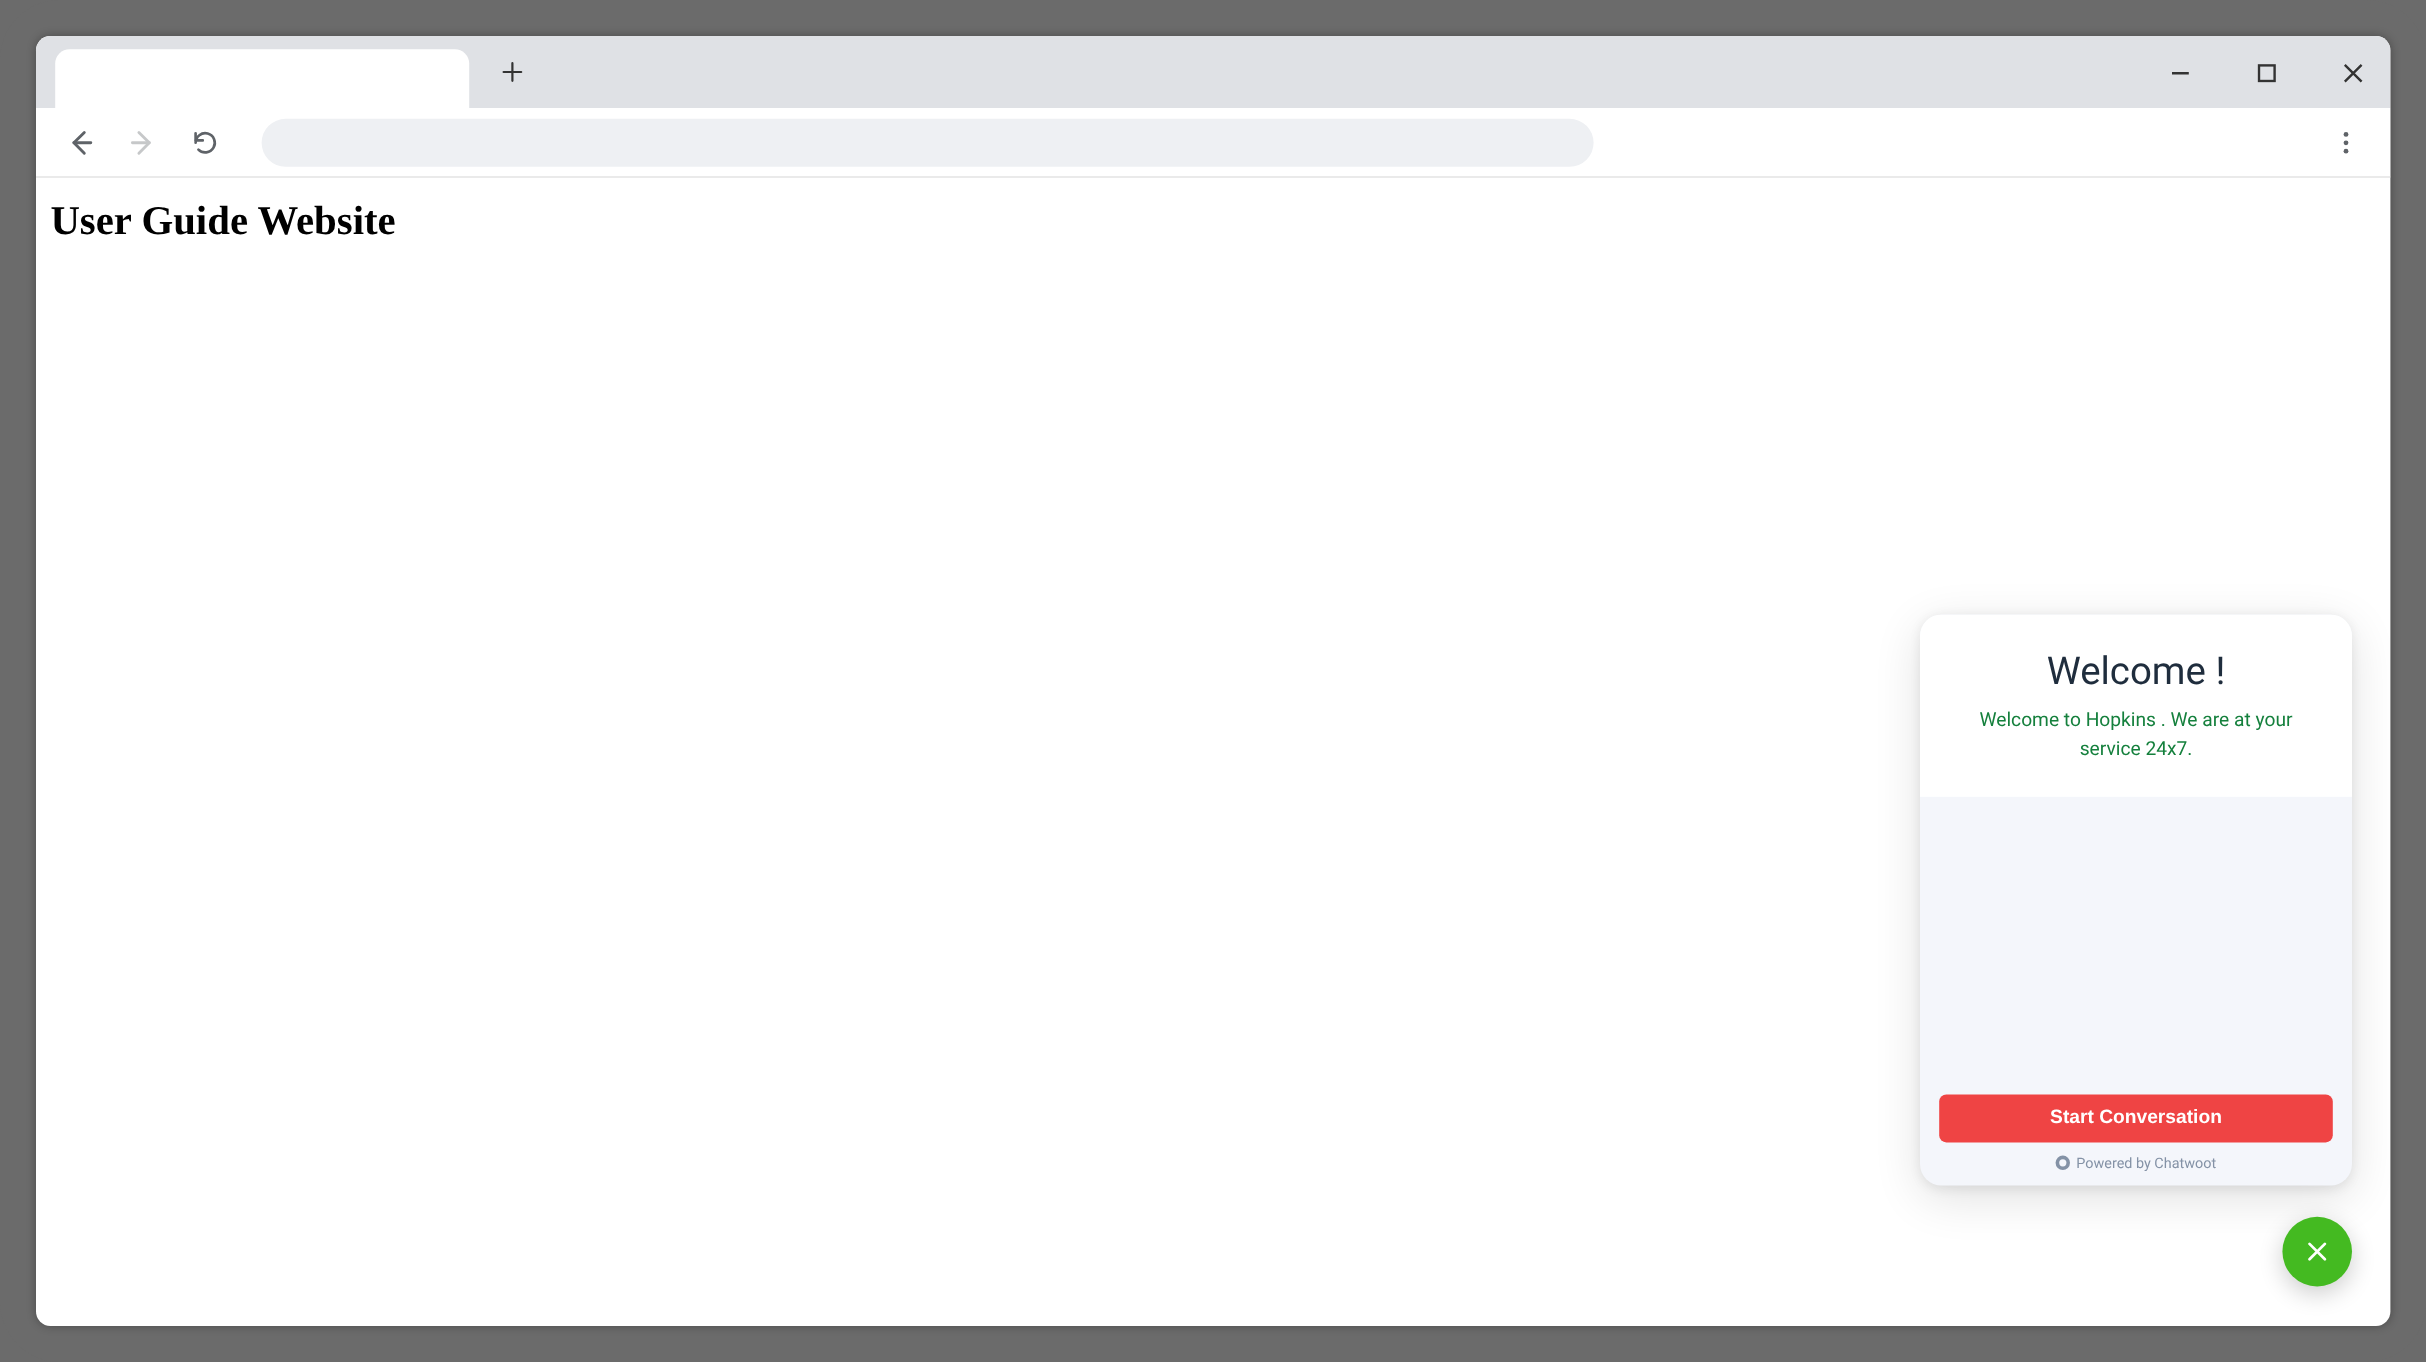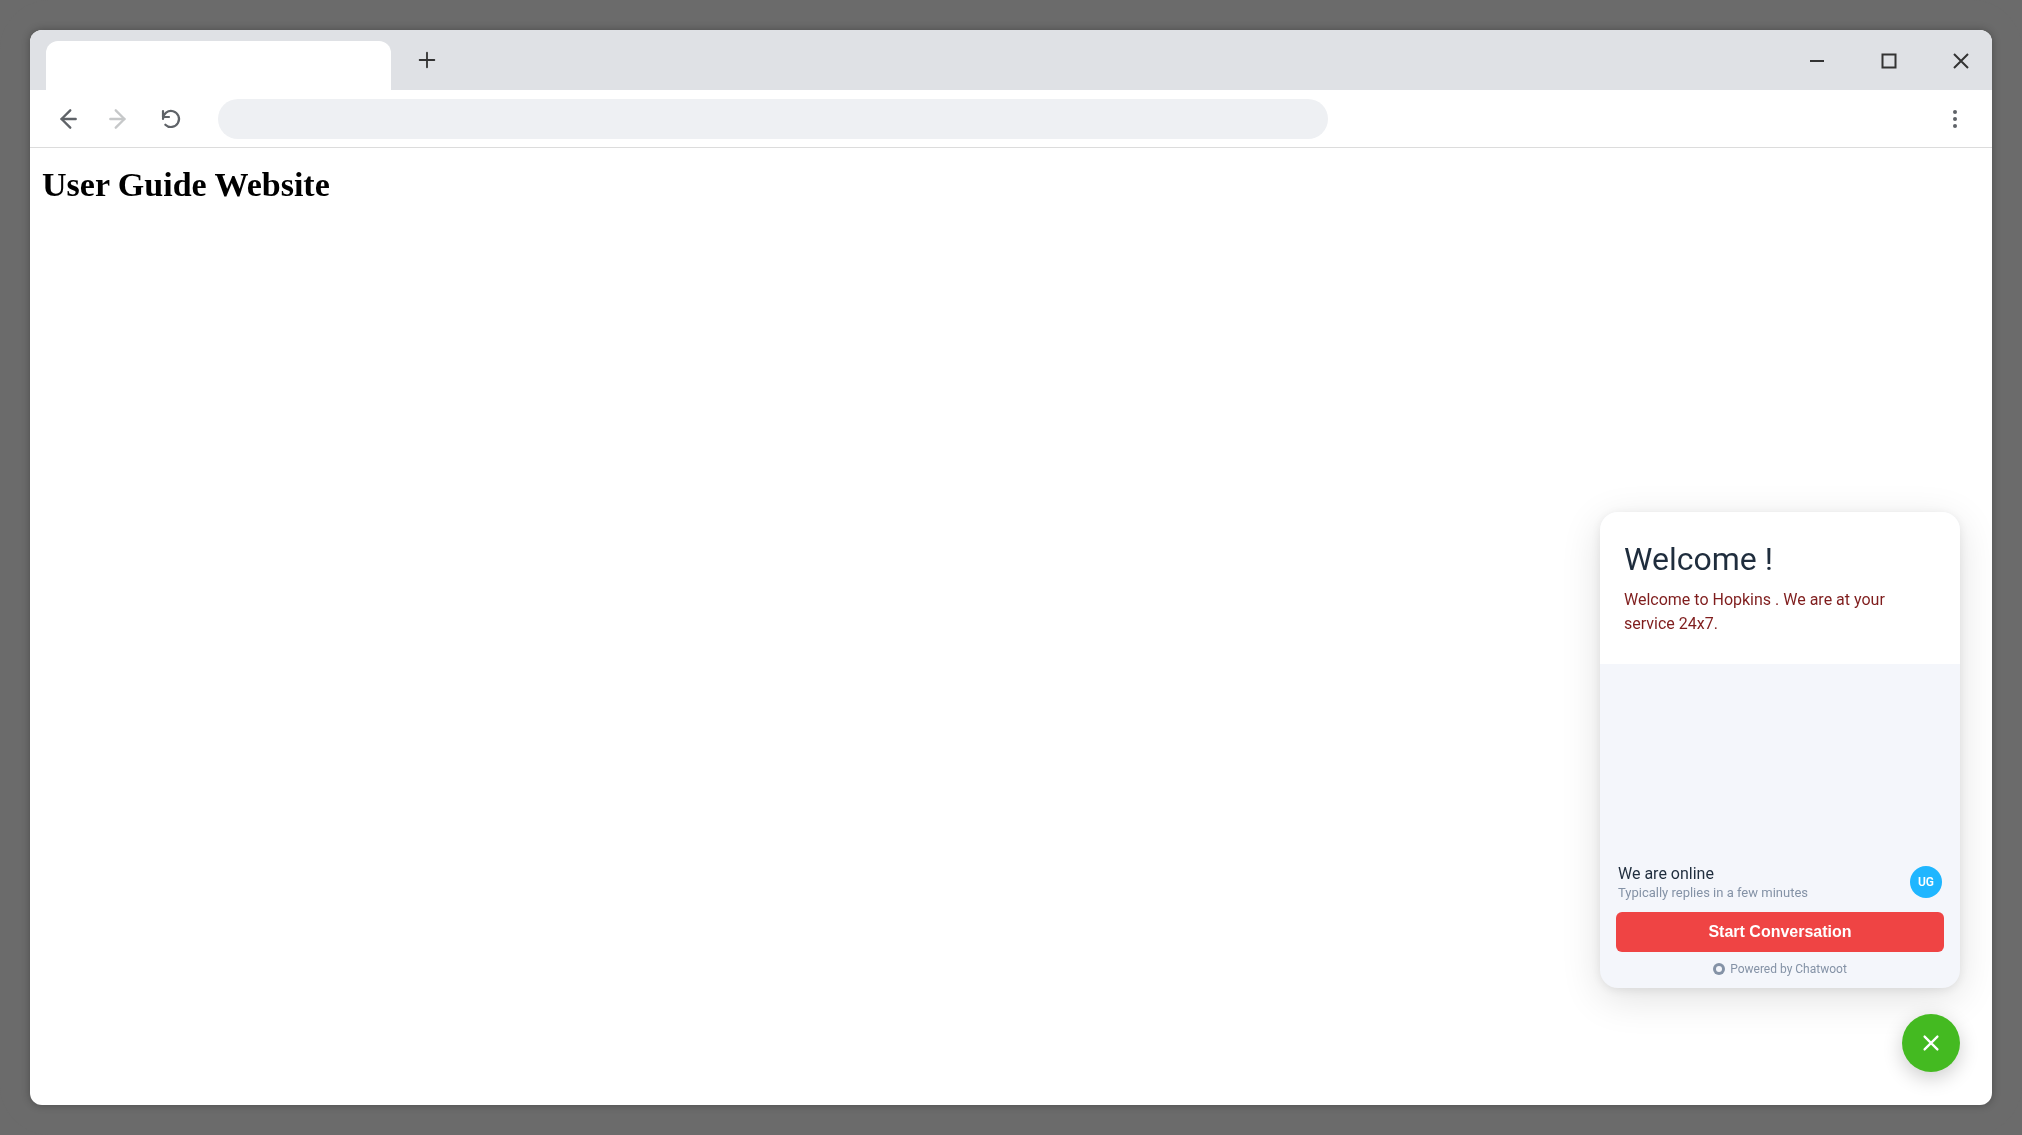--- a/index.html
+++ b/index.html
@@ -147,31 +147,32 @@
   box-shadow: 0 10px 40px rgba(0,0,0,0.12), 0 2px 10px rgba(0,0,0,0.08);
   display: flex;
   flex-direction: column;
   overflow: hidden;
   font-family: -apple-system, BlinkMacSystemFont, "Segoe UI", Roboto, sans-serif;
 }
 
 .chat-header {
   background: #fff;
   padding: 28px 24px 28px 24px;
+  text-align: center;
 }
 .chat-welcome-title {
   font-size: 32px;
   font-weight: 400;
   color: #1f2d3d;
   margin-bottom: 10px;
 }
 .chat-welcome-text {
   font-size: 16px;
   line-height: 1.5;
-  color: #7f1d1d;
+  color: #15803d;
 }
 
 .chat-body { flex: 1; }
 
 .chat-footer {
   padding: 0 16px 12px 16px;
 }
 
 .status-row {
   display: flex;
@@ -322,27 +323,20 @@
       <h1 class="page-title">User Guide Website</h1>
     </div>
 
     <div class="chat-widget">
       <div class="chat-header">
         <div class="chat-welcome-title">Welcome !</div>
         <div class="chat-welcome-text">Welcome to Hopkins . We are at your service 24x7.</div>
       </div>
       <div class="chat-body"></div>
       <div class="chat-footer">
-        <div class="status-row">
-          <div class="status-text-wrap">
-            <div class="status-line">We are online</div>
-            <div class="status-sub">Typically replies in a few minutes</div>
-          </div>
-          <div class="avatar">UG</div>
-        </div>
         <button class="start-btn">Start Conversation</button>
         <div class="powered">
           <span class="powered-icon"></span>
           <span>Powered by Chatwoot</span>
         </div>
       </div>
     </div>
 
     <div class="chat-toggle">
       <svg viewBox="0 0 24 24">

